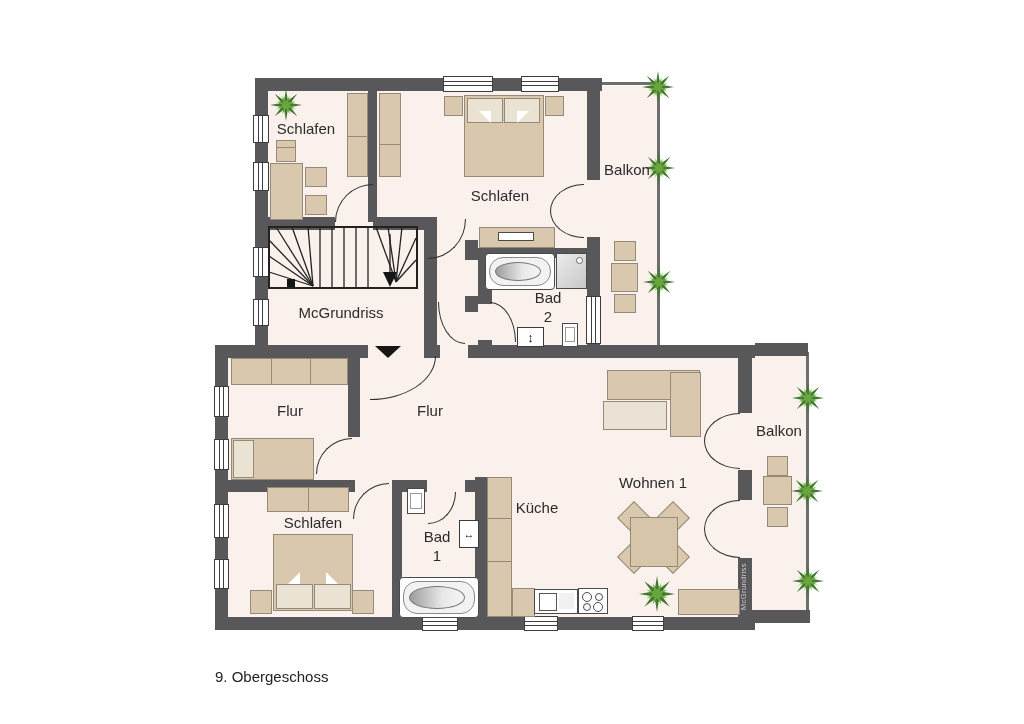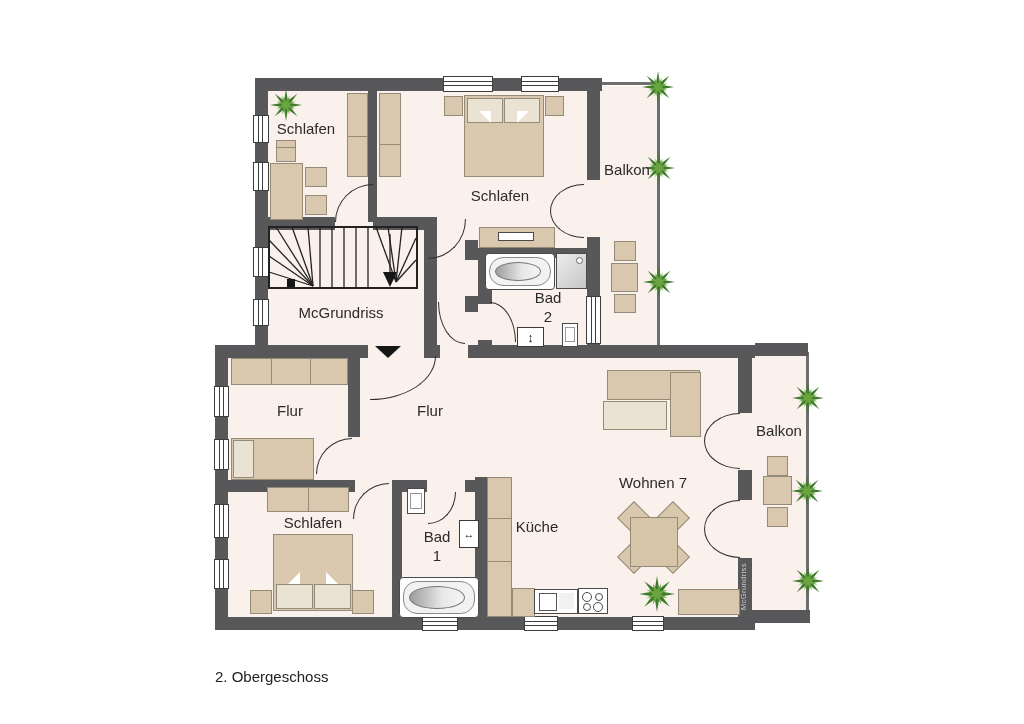--- a/index.html
+++ b/index.html
@@ -287,21 +287,21 @@
     <div>Bad</div>
     <div>2</div>
   </div>
   <div class="lbl" style="left:290px;top:411px">Flur</div>
   <div class="lbl" style="left:430px;top:411px">Flur</div>
   <div class="lbl" style="left:313px;top:523px">Schlafen</div>
   <div class="lbl" style="left:437px;top:547px">
     <div>Bad</div>
     <div>1</div>
   </div>
-  <div class="lbl" style="left:537px;top:527px">Küche</div>
-  <div class="lbl" style="left:653px;top:483px">Wohnen 7</div>
+  <div class="lbl" style="left:537px;top:508px">Küche</div>
+  <div class="lbl" style="left:653px;top:483px">Wohnen 1</div>
   <div class="lbl" style="left:779px;top:431px">Balkon</div>
 
   <div class="wm" style="left:739px;top:558px;width:13px;height:58px">McGrundriss</div>
 
-  <div class="title" style="left:215px;top:668px">2. Obergeschoss</div>
+  <div class="title" style="left:215px;top:668px">9. Obergeschoss</div>
 
 </div>
 
 </body></html>

